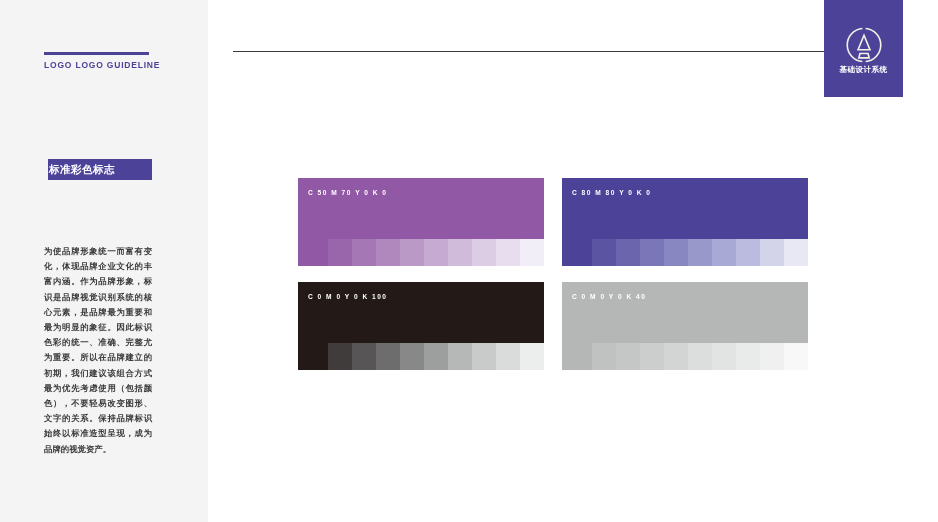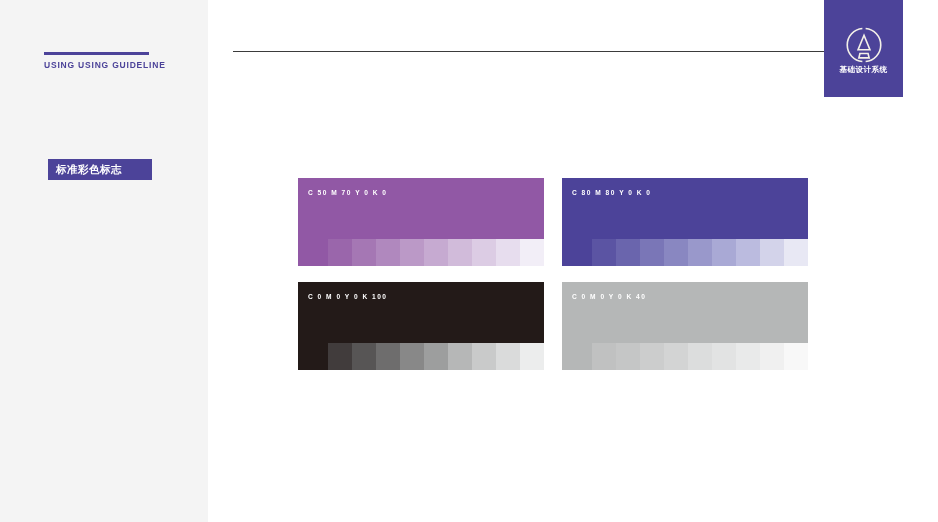--- a/index.html
+++ b/index.html
@@ -49,21 +49,21 @@
     left: 48px;
     top: 159px;
     width: 104px;
     height: 21px;
     background: #4c4399;
     color: #ffffff;
     font-size: 10.5px;
     font-weight: 700;
     display: flex;
     align-items: center;
-    padding-left: 8px;
+    padding-left: 1px;
     box-sizing: border-box;
     letter-spacing: 0.5px;
   }
   #sidebar-body {
     position: absolute;
     left: 44px;
     top: 244px;
     width: 108px;
     font-size: 8.4px;
     line-height: 15.2px;
@@ -159,24 +159,25 @@
   }
   .tint-strip .tint-cell.step {
     flex: 1 1 0;
   }
 </style>
 </head>
 <body>
 
 <div id="sidebar">
   <div id="sidebar-rule"></div>
-  <div id="sidebar-kicker">USING USING GUIDELINE</div>
+  <div id="sidebar-kicker">LOGO LOGO GUIDELINE</div>
   <div id="section-badge">
     <span>标准彩色标志</span>
   </div>
+  <div id="sidebar-body">为使品牌形象统一而富有变化，体现品牌企业文化的丰富内涵。作为品牌形象，标识是品牌视觉识别系统的核心元素，是品牌最为重要和最为明显的象征。因此标识色彩的统一、准确、完整尤为重要。所以在品牌建立的初期，我们建议该组合方式最为优先考虑使用（包括颜色），不要轻易改变图形、文字的关系。保持品牌标识始终以标准造型呈现，成为品牌的视觉资产。</div>
 </div>
 
 <div id="header-rule"></div>
 
 <div id="logo-badge">
   <span id="logo-mark">
     <svg viewBox="0 0 64 64" width="40" height="40" aria-hidden="true">
       <g fill="none" stroke="#f3f0e8" stroke-width="2.6">
         <path d="M29.4 5.6 A26.5 26.5 0 0 0 29.4 58.4"></path>
         <path d="M34.6 5.6 A26.5 26.5 0 0 1 34.6 58.4"></path>

